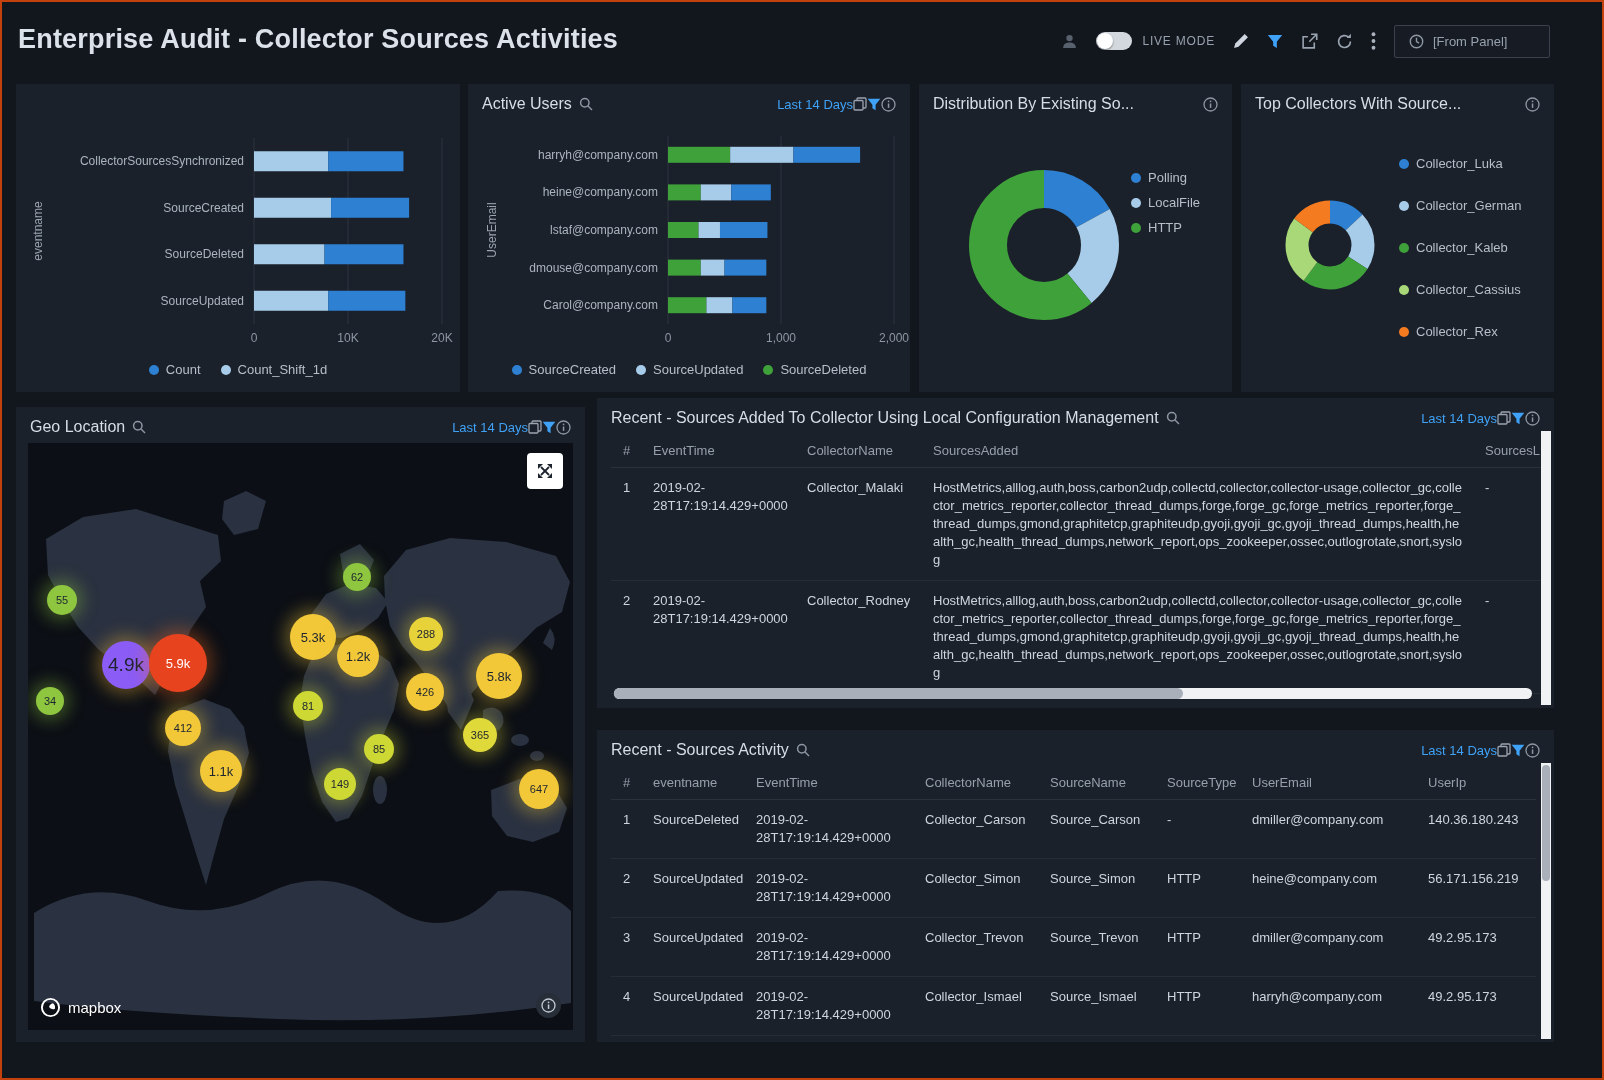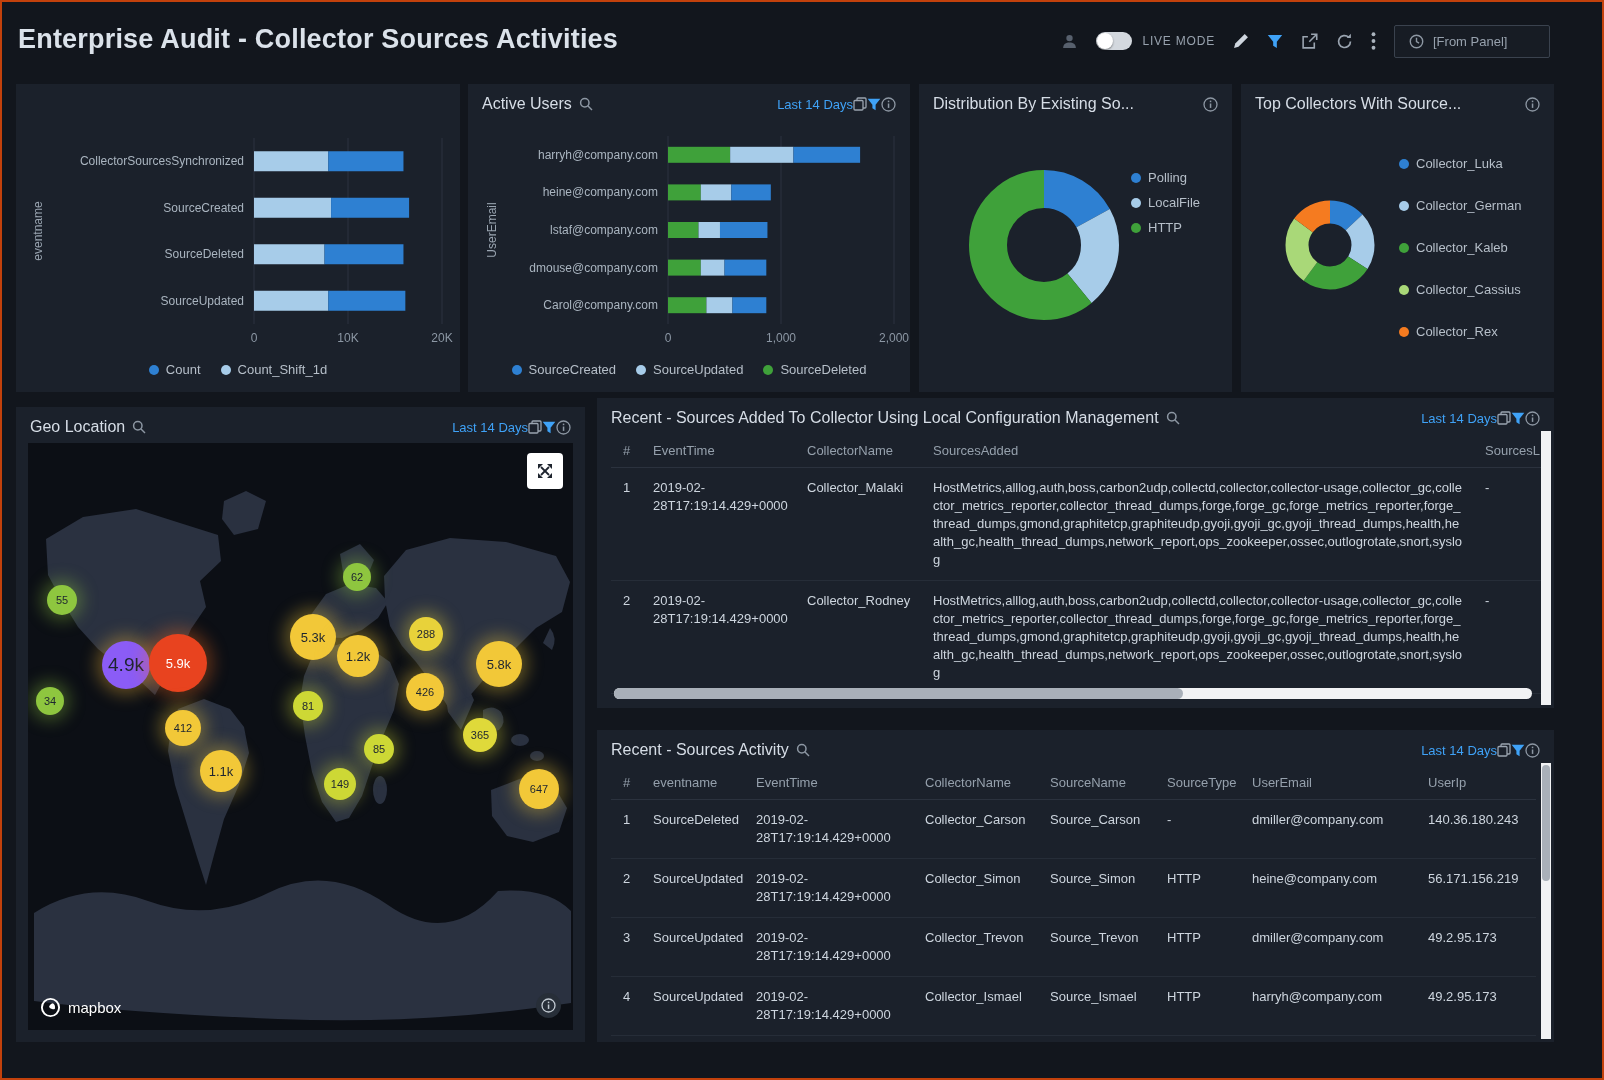--- a/index.html
+++ b/index.html
@@ -329,21 +329,21 @@
           <div class="bubble" style="left: 172px; top: 307px; width: 42px; height: 42px; background: rgb(242, 200, 56); color: rgb(29, 36, 48); box-shadow: rgba(242, 200, 56, 0.35) 0px 0px 16px 6px; font-size: 13px;">1.1k</div>
           <div class="bubble" style="left: 315px; top: 120px; width: 28px; height: 28px; background: rgb(142, 198, 63); color: rgb(29, 36, 48); box-shadow: rgba(142, 198, 63, 0.35) 0px 0px 16px 6px; font-size: 11px;">62</div>
           <div class="bubble" style="left: 262px; top: 171px; width: 46px; height: 46px; background: rgb(242, 200, 56); color: rgb(29, 36, 48); box-shadow: rgba(242, 200, 56, 0.35) 0px 0px 16px 6px; font-size: 13px;">5.3k</div>
           <div class="bubble" style="left: 309px; top: 192px; width: 42px; height: 42px; background: rgb(242, 200, 56); color: rgb(29, 36, 48); box-shadow: rgba(242, 200, 56, 0.35) 0px 0px 16px 6px; font-size: 13px;">1.2k</div>
           <div class="bubble" style="left: 381px; top: 174px; width: 34px; height: 34px; background: rgb(232, 210, 58); color: rgb(29, 36, 48); box-shadow: rgba(232, 210, 58, 0.35) 0px 0px 16px 6px; font-size: 11px;">288</div>
           <div class="bubble" style="left: 265px; top: 248px; width: 30px; height: 30px; background: rgb(205, 216, 53); color: rgb(29, 36, 48); box-shadow: rgba(205, 216, 53, 0.35) 0px 0px 16px 6px; font-size: 11px;">81</div>
           <div class="bubble" style="left: 378px; top: 230px; width: 38px; height: 38px; background: rgb(242, 200, 56); color: rgb(29, 36, 48); box-shadow: rgba(242, 200, 56, 0.35) 0px 0px 16px 6px; font-size: 11px;">426</div>
           <div class="bubble" style="left: 336px; top: 291px; width: 30px; height: 30px; background: rgb(205, 216, 53); color: rgb(29, 36, 48); box-shadow: rgba(205, 216, 53, 0.35) 0px 0px 16px 6px; font-size: 11px;">85</div>
           <div class="bubble" style="left: 296px; top: 325px; width: 32px; height: 32px; background: rgb(205, 216, 53); color: rgb(29, 36, 48); box-shadow: rgba(205, 216, 53, 0.35) 0px 0px 16px 6px; font-size: 11px;">149</div>
           <div class="bubble" style="left: 435px; top: 275px; width: 34px; height: 34px; background: rgb(223, 217, 58); color: rgb(29, 36, 48); box-shadow: rgba(223, 217, 58, 0.35) 0px 0px 16px 6px; font-size: 11px;">365</div>
-          <div class="bubble" style="left: 448px; top: 198px; width: 46px; height: 46px; background: rgb(242, 200, 56); color: rgb(29, 36, 48); box-shadow: rgba(242, 200, 56, 0.35) 0px 0px 16px 6px; font-size: 13px;">5.8k</div>
+          <div class="bubble" style="left: 448px; top: 210px; width: 46px; height: 46px; background: rgb(242, 200, 56); color: rgb(29, 36, 48); box-shadow: rgba(242, 200, 56, 0.35) 0px 0px 16px 6px; font-size: 13px;">5.8k</div>
           <div class="bubble" style="left: 491px; top: 326px; width: 40px; height: 40px; background: rgb(242, 200, 56); color: rgb(29, 36, 48); box-shadow: rgba(242, 200, 56, 0.35) 0px 0px 16px 6px; font-size: 11px;">647</div>
         </div>
       <button class="map-expand">
         <svg width="20" height="20" viewBox="0 0 20 20">
           <g stroke="#1e242e" stroke-width="1.8">
               <line x1="6" y1="6" x2="14" y2="14"></line>
               <line x1="14" y1="6" x2="6" y2="14"></line>
             </g>
           <g fill="#1e242e">
               <path d="M3 3h5L3 8z"></path>

